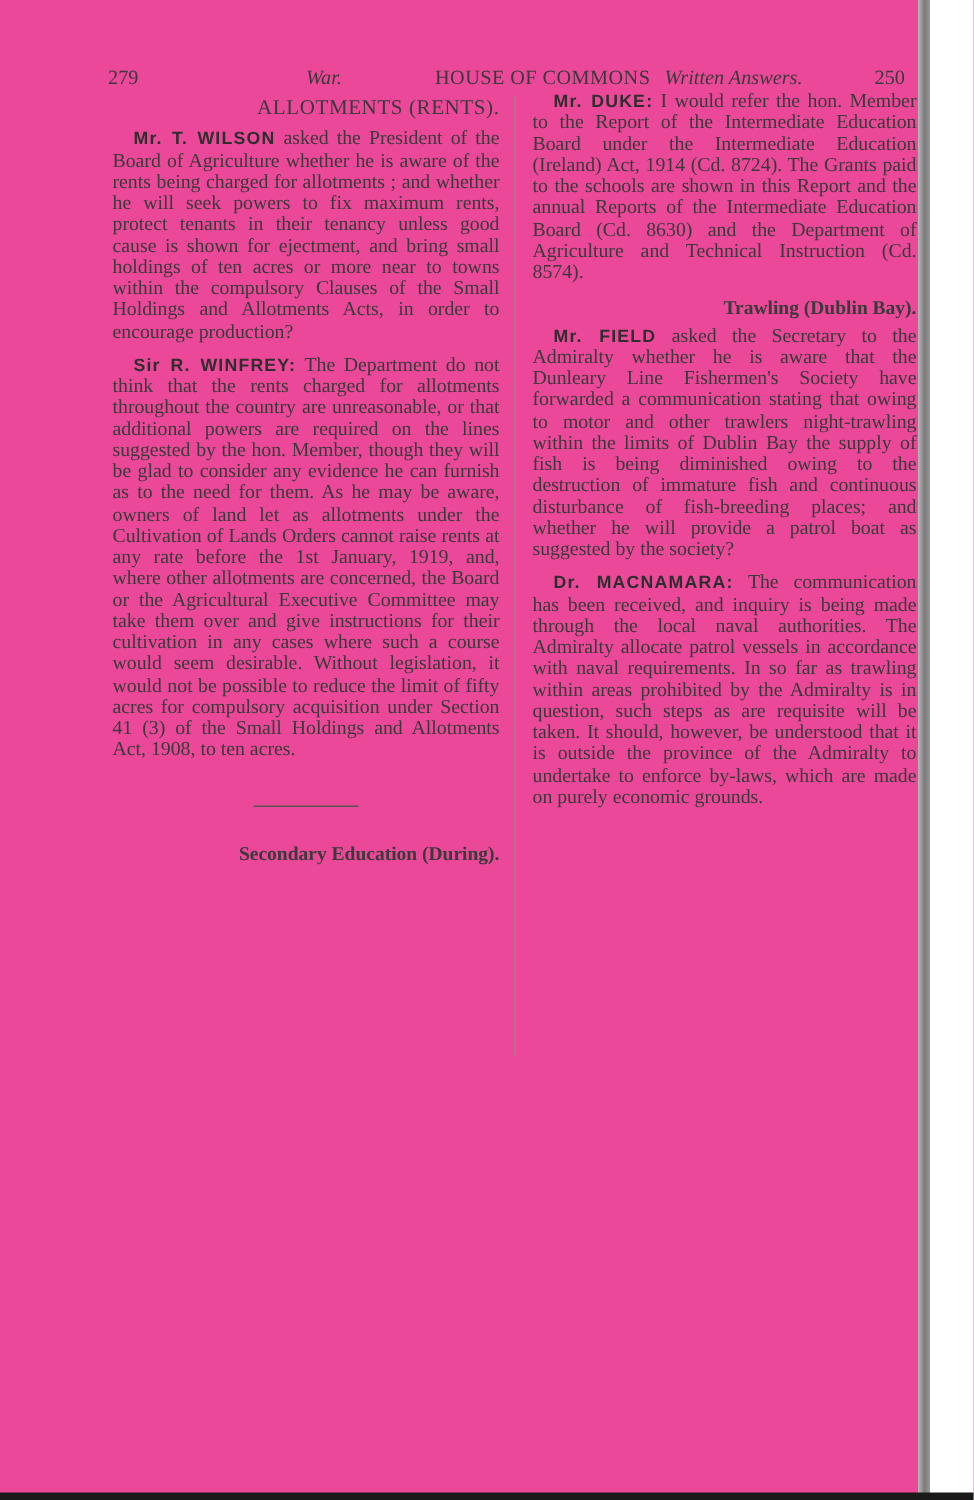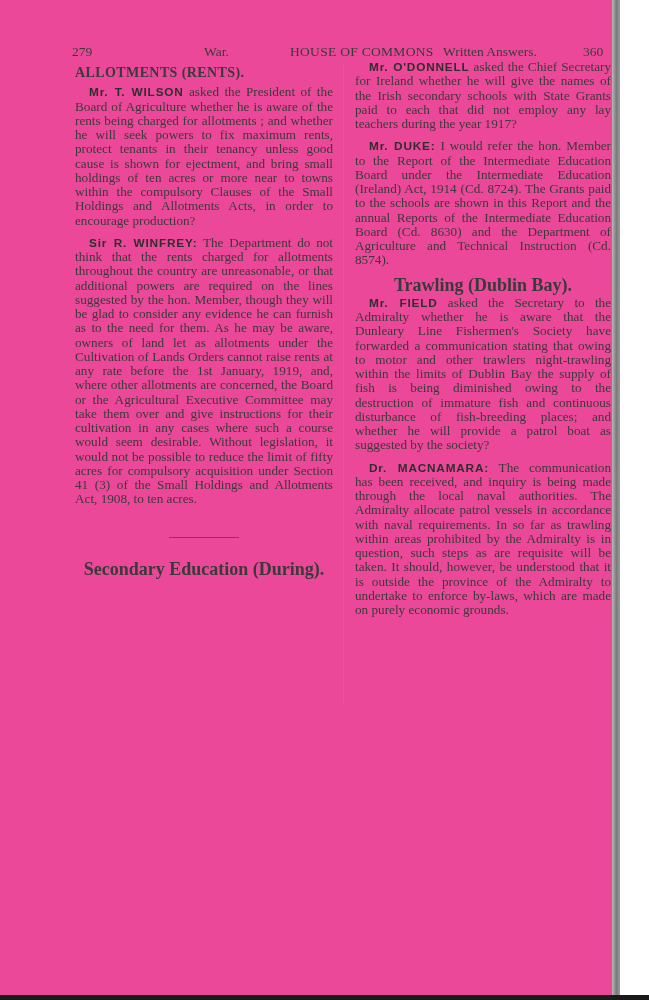--- a/index.html
+++ b/index.html
@@ -25,78 +25,77 @@
   .bottom-edge {
     position: absolute; left: 0; top: 995px; width: 649px; height: 5px;
     background: #1a1a1a;
   }
   .header {
     position: absolute; top: 44px; left: 72px; width: 540px; height: 20px;
     font-size: 13.5px;
   }
   .header span { position: absolute; top: 0; white-space: nowrap; }
   .hdr-left-num { left: 0; }
-  .hdr-war { left: 132px; }
+  .hdr-war { left: 132px; font-style: italic; }
   .hdr-house { left: 218px; letter-spacing: 0.3px; text-align: right; }
-  .hdr-written { left: 371px; }
+  .hdr-written { left: 371px; font-style: italic; }
   .hdr-right-num { left: 511px; }
 
   .col {
     position: absolute; top: 66px; font-size: 13.2px; line-height: 14.25px;
     text-align: justify; hyphens: none;
   }
   .col-left { left: 75px; width: 258px; }
   .col-right { left: 355px; width: 256px; top: 60px; }
   .divider {
     position: absolute; left: 343px; top: 64px; width: 1px; height: 640px;
     background: #8a8a8a;
   }
   p { margin: 0 0 8px 0; text-indent: 14px; }
   p.cont { text-indent: 0; }
   .speaker {
     font-family: "Liberation Sans", "DejaVu Sans", sans-serif;
     font-weight: bold; font-size: 11.8px; letter-spacing: 0.8px; color: #2e2e2e;
   }
   h2.section {
-    font-weight: bold; font-size: 14px; text-align: left; margin: 0 0 5px 0;
+    font-weight: normal; font-size: 14px; text-align: right; margin: 0 0 5px 0;
     letter-spacing: 0.4px;
   }
   h3.subsection {
-    font-weight: bold; font-size: 18px; text-align: center; margin: 10px 0 4px 0;
+    font-weight: bold; font-size: 13px; text-align: right; margin: 10px 0 4px 0;
   }
   .rule {
     width: 70px; height: 1px; background: #555; margin: 30px auto 24px auto;
   }
 </style>
 </head>
 <body>
 
 <div class="page">
   <div class="binding"></div>
   <div class="right-margin"></div>
   <div class="bottom-edge"></div>
 
   <div class="header">
     <span class="hdr-left-num">279</span>
     <span class="hdr-war">War.</span>
     <span class="hdr-house">HOUSE OF COMMONS</span>
     <span class="hdr-written">Written Answers.</span>
-    <span class="hdr-right-num">360</span>
+    <span class="hdr-right-num">250</span>
   </div>
 
   <div class="divider"></div>
 
   <div class="col col-left">
     <h2 class="section">ALLOTMENTS (RENTS).</h2>
     <p><span class="speaker">Mr. T. WILSON</span><span> asked the President of the Board of Agriculture whether he is aware of the rents being charged for allotments ; and whether he will seek powers to fix maximum rents, protect tenants in their tenancy unless good cause is shown for ejectment, and bring small holdings of ten acres or more near to towns within the compulsory Clauses of the Small Holdings and Allotments Acts, in order to encourage production?</span></p>
     <p><span class="speaker">Sir R. WINFREY:</span><span> The Department do not think that the rents charged for allotments throughout the country are unreasonable, or that additional powers are required on the lines suggested by the hon. Member, though they will be glad to consider any evidence he can furnish as to the need for them.  As he may be aware, owners of land let as allotments under the Cultivation of Lands Orders cannot raise rents at any rate before the 1st January, 1919, and, where other allotments are concerned, the Board or the Agricultural Executive Committee may take them over and give instructions for their cultivation in any cases where such a course would seem desirable.  Without legislation, it would not be possible to reduce the limit of fifty acres for compulsory acquisition under Section 41 (3) of the Small Holdings and Allotments Act, 1908, to ten acres.</span></p>
     <div class="rule"></div>
     <h3 class="subsection">Secondary Education (During).</h3>
   </div>
 
   <div class="col col-right">
-    <p><span class="speaker">Mr. O'DONNELL</span><span> asked the Chief Secretary for Ireland whether he will give the names of the Irish secondary schools with State Grants paid to each that did not employ any lay teachers during the year 1917?</span></p>
     <p><span class="speaker">Mr. DUKE:</span><span> I would refer the hon. Member to the Report of the Intermediate Education Board under the Intermediate Education (Ireland) Act, 1914 (Cd. 8724).  The Grants paid to the schools are shown in this Report and the annual Reports of the Intermediate Education Board (Cd. 8630) and the Department of Agriculture and Technical Instruction (Cd. 8574).</span></p>
     <h3 class="subsection">Trawling (Dublin Bay).</h3>
     <p><span class="speaker">Mr. FIELD</span><span> asked the Secretary to the Admiralty whether he is aware that the Dunleary Line Fishermen's Society have forwarded a communication stating that owing to motor and other trawlers night-trawling within the limits of Dublin Bay the supply of fish is being diminished owing to the destruction of immature fish and continuous disturbance of fish-breeding places; and whether he will provide a patrol boat as suggested by the society?</span></p>
     <p><span class="speaker">Dr. MACNAMARA:</span><span> The communication has been received, and inquiry is being made through the local naval authorities.  The Admiralty allocate patrol vessels in accordance with naval requirements.  In so far as trawling within areas prohibited by the Admiralty is in question, such steps as are requisite will be taken.  It should, however, be understood that it is outside the province of the Admiralty to undertake to enforce by-laws, which are made on purely economic grounds.</span></p>
   </div>
 </div>
 
 </body></html>

